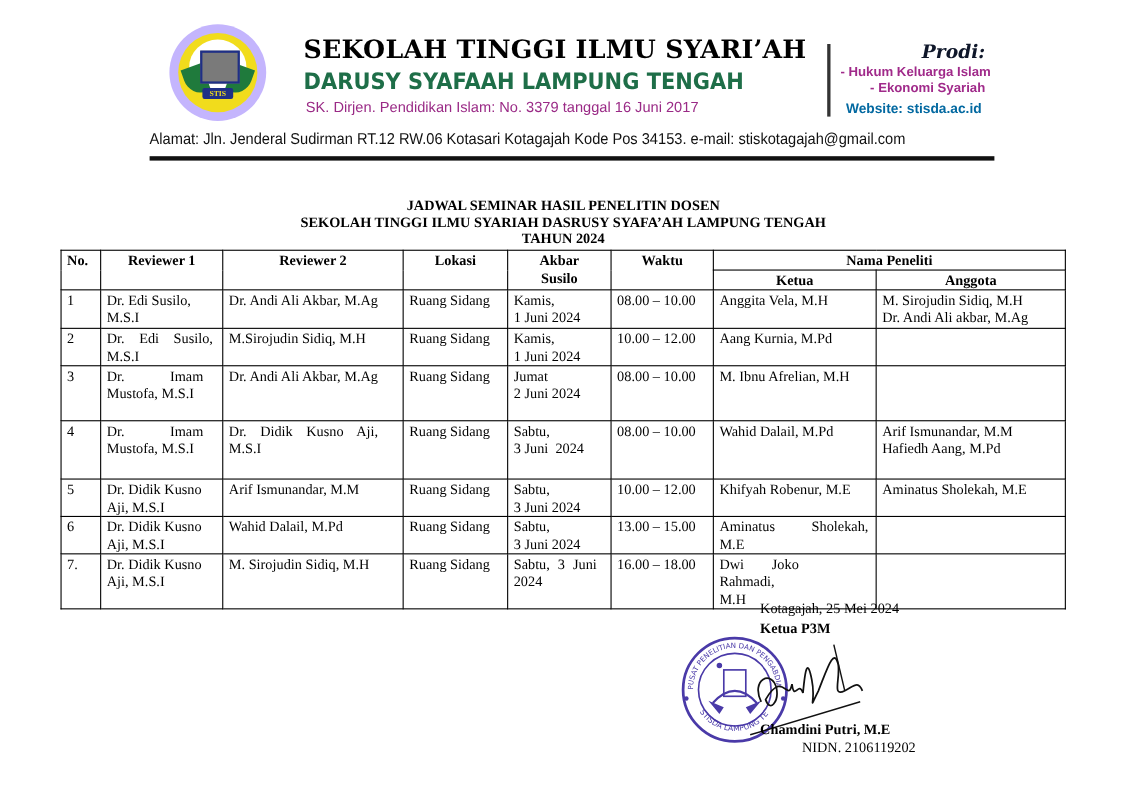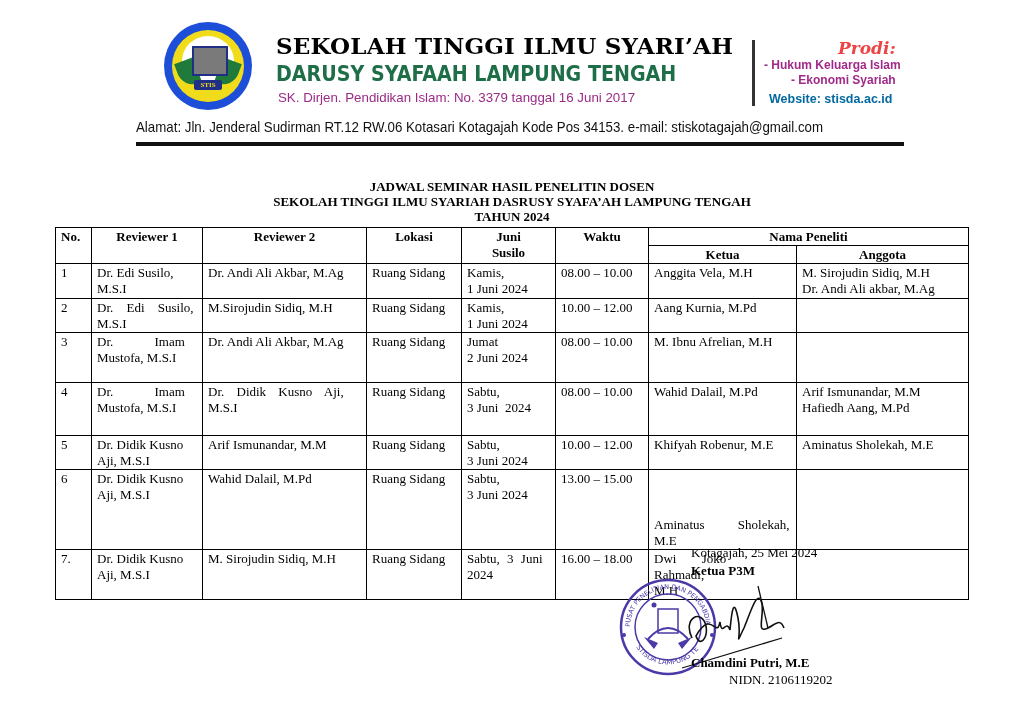--- a/index.html
+++ b/index.html
@@ -1,30 +1,30 @@
 <!DOCTYPE html>
 <html><head>
 <meta charset="utf-8">
 <style>
   html, body { margin:0; padding:0; background:#ffffff; }
   body { width:1024px; height:724px; position:relative; overflow:hidden; font-family:"Liberation Serif", serif; color:#000; }
   .abs { position:absolute; }
   
-  .logo { left:164px; top:22px; width:88px; height:88px; border-radius:50%; background:#1d4ed8; }
+  .logo { left:154px; top:22px; width:88px; height:88px; border-radius:50%; background:#c4b5fd; }
   .logo .ring { position:absolute; left:8px; top:8px; width:72px; height:72px; border-radius:50%; background:#f1dc1c; }
   .logo .inner { position:absolute; left:18px; top:14px; width:52px; height:50px; border-radius:50%; background:#ffffff; }
   .logo .book { position:absolute; left:28px; top:24px; width:32px; height:26px; background:#7a7a7a; border:2px solid #1f2f86; }
   .logo .leaf-l { position:absolute; left:14px; top:38px; width:20px; height:26px; background:#1f7a3c; border-radius:0 0 0 16px; transform:rotate(-20deg); }
   .logo .leaf-r { position:absolute; right:14px; top:38px; width:20px; height:26px; background:#1f7a3c; border-radius:0 0 16px 0; transform:rotate(20deg); }
   .logo .stis { position:absolute; left:30px; top:58px; width:28px; height:10px; background:#1f2f86; color:#f1dc1c; font:bold 7px "Liberation Serif", serif; text-align:center; line-height:10px; border-radius:2px; }
   .lh-title1 { left:276px; top:32px; font:900 23px "DejaVu Serif", serif; color:#000000; letter-spacing:0.2px; white-space:nowrap; }
   .lh-title2 { left:276px; top:62px; font:bold 20.5px "DejaVu Sans", sans-serif; color:#1e6e48; white-space:nowrap; transform:scaleX(0.93); transform-origin:left; }
   .lh-sk { left:278px; top:90px; font:13.3px "Liberation Sans", sans-serif; color:#9a2a86; white-space:nowrap; }
   .lh-vline { left:752px; top:40px; width:3px; height:66px; background:#333; }
-  .lh-prodi { left:838px; top:38px; font:italic bold 17px "DejaVu Serif", serif; color:#ef4444; white-space:nowrap; }
+  .lh-prodi { left:838px; top:38px; font:italic bold 17px "DejaVu Serif", serif; color:#0f172a; white-space:nowrap; }
   .lh-prodi-1 { left:764px; top:58px; font:bold 12px "Liberation Sans", sans-serif; color:#a02a8a; white-space:nowrap; }
   .lh-prodi-2 { left:791px; top:73px; font:bold 12px "Liberation Sans", sans-serif; color:#a02a8a; white-space:nowrap; }
   .lh-web { left:769px; top:92px; font:bold 12.5px "Liberation Sans", sans-serif; color:#0369a1; white-space:nowrap; }
   .lh-addr { left:136px; top:119px; font:14.3px "Liberation Sans", sans-serif; color:#111; white-space:nowrap; transform:scaleX(0.93); transform-origin:left; }
   .lh-rule { left:136px; top:142px; width:768px; height:4px; background:#111; }
   
   .doc-title { left:0; width:1024px; text-align:center; font:bold 13px "Liberation Serif", serif; line-height:15px;margin-top:26px; }
   
   table.sched { position:absolute; left:55px; top:227px; border-collapse:collapse; table-layout:fixed; font:13px "Liberation Serif", serif; }
   table.sched td, table.sched th { border:1px solid #000; padding:1px 5px 0 5px; vertical-align:top; line-height:16px; overflow:hidden; }
@@ -75,21 +75,21 @@
       <col style="width:148px">
       <col style="width:172px">
   </colgroup>
   <thead>
     <tr style="height:18px;">
       <th rowspan="2" style="text-align:left;">No.</th>
       <th rowspan="2">Reviewer 1</th>
       <th rowspan="2">Reviewer 2</th>
       <th rowspan="2">Lokasi</th>
       <th rowspan="2">
-        <div>Juni</div>
+        <div>Akbar</div>
         <div>Susilo</div>
       </th>
       <th rowspan="2">Waktu</th>
       <th colspan="2">Nama Peneliti</th>
     </tr>
     <tr style="height:17px;">
       <th>Ketua</th>
       <th>Anggota</th>
     </tr>
   </thead>
@@ -214,21 +214,21 @@
       <td>
           <div>Wahid Dalail, M.Pd</div>
         </td>
       <td>Ruang Sidang</td>
       <td>
           <div>Sabtu,</div>
           <div>3 Juni 2024</div>
         </td>
       <td>13.00 – 15.00</td>
       <td>
-          <div style="word-spacing:30px;margin-top:46px;">Aminatus Sholekah,</div>
+          <div style="word-spacing:30px;">Aminatus Sholekah,</div>
           <div>M.E</div>
         </td>
       <td></td>
     </tr>
     <tr style="height:34px;">
       <td>7.</td>
       <td>
           <div>Dr. Didik Kusno</div>
           <div>Aji, M.S.I</div>
         </td>

